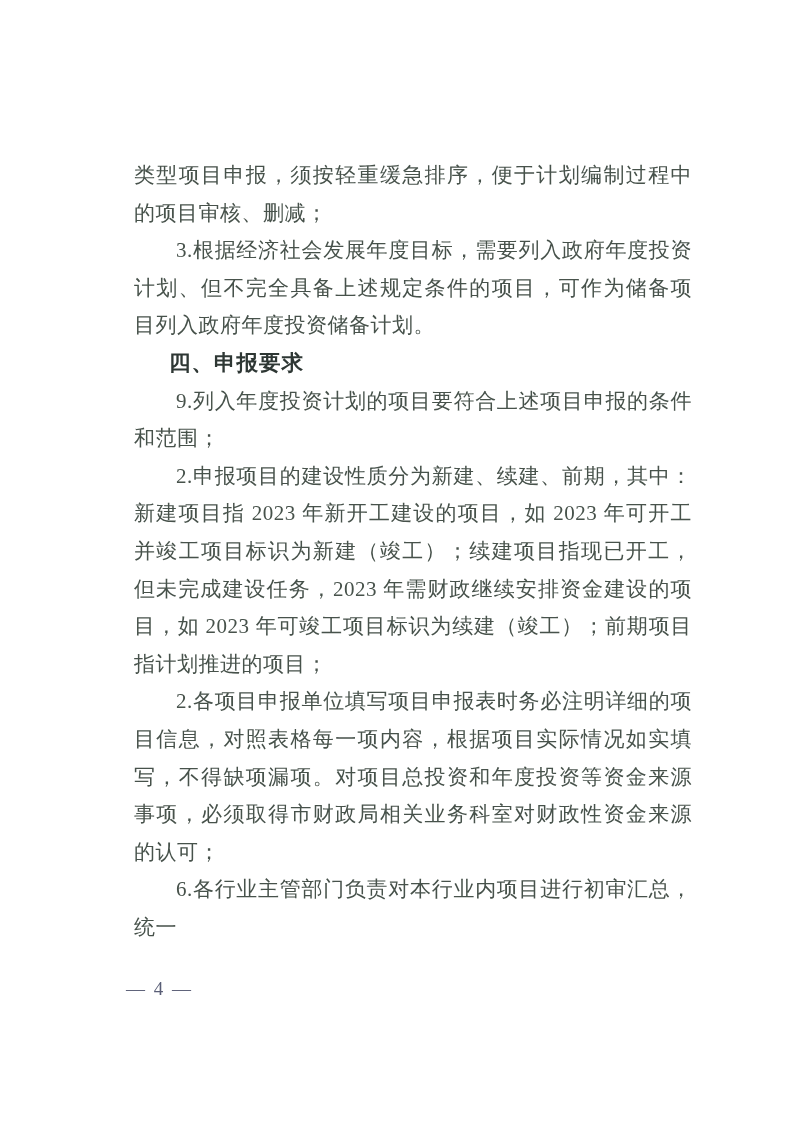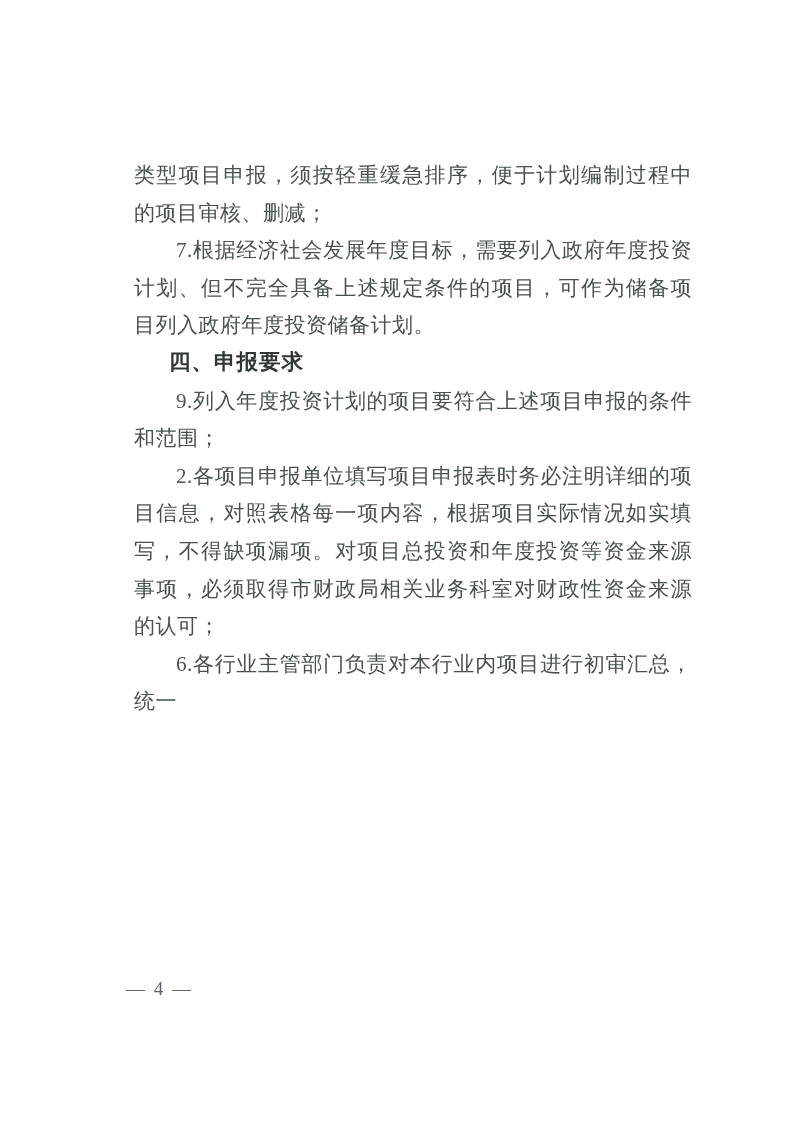--- a/index.html
+++ b/index.html
@@ -30,21 +30,21 @@
   .para {
     margin: 0;
     text-indent: 42px;
   }
   .para.no-indent {
     text-indent: 0;
   }
   .heading {
     margin: 0;
     padding-left: 35px;
-    font-family: Liberation Mono, monospace;
+    font-family: Liberation Sans, sans-serif;
     font-weight: bold;
     font-size: 21.5px;
     color: #2e3734;
     letter-spacing: 1px;
   }
   .page-number {
     position: absolute;
     left: 126px;
     top: 978px;
     color: #595e76;
@@ -52,21 +52,22 @@
     letter-spacing: 2px;
     font-family: "Liberation Serif", "DejaVu Serif", serif;
   }
 </style>
 </head>
 <body>
 
 <div class="page">
   <div class="content">
     <p class="para no-indent">类型项目申报，须按轻重缓急排序，便于计划编制过程中的项目审核、删减；</p>
-    <p class="para">7.根据经济社会发展年度目标，需要列入政府年度投资计划、但不完全具备上述规定条件的项目，可作为储备项目列入政府年度投资储备计划。</p>
+    <p class="para">3.根据经济社会发展年度目标，需要列入政府年度投资计划、但不完全具备上述规定条件的项目，可作为储备项目列入政府年度投资储备计划。</p>
     <p class="heading">四、申报要求</p>
     <p class="para">9.列入年度投资计划的项目要符合上述项目申报的条件和范围；</p>
+    <p class="para">2.申报项目的建设性质分为新建、续建、前期，其中：新建项目指 2023 年新开工建设的项目，如 2023 年可开工并竣工项目标识为新建（竣工）；续建项目指现已开工，但未完成建设任务，2023 年需财政继续安排资金建设的项目，如 2023 年可竣工项目标识为续建（竣工）；前期项目指计划推进的项目；</p>
     <p class="para">2.各项目申报单位填写项目申报表时务必注明详细的项目信息，对照表格每一项内容，根据项目实际情况如实填写，不得缺项漏项。对项目总投资和年度投资等资金来源事项，必须取得市财政局相关业务科室对财政性资金来源的认可；</p>
     <p class="para">6.各行业主管部门负责对本行业内项目进行初审汇总，统一</p>
   </div>
 
   <div class="page-number">— 4 —</div>
 </div>
 
 </body></html>

